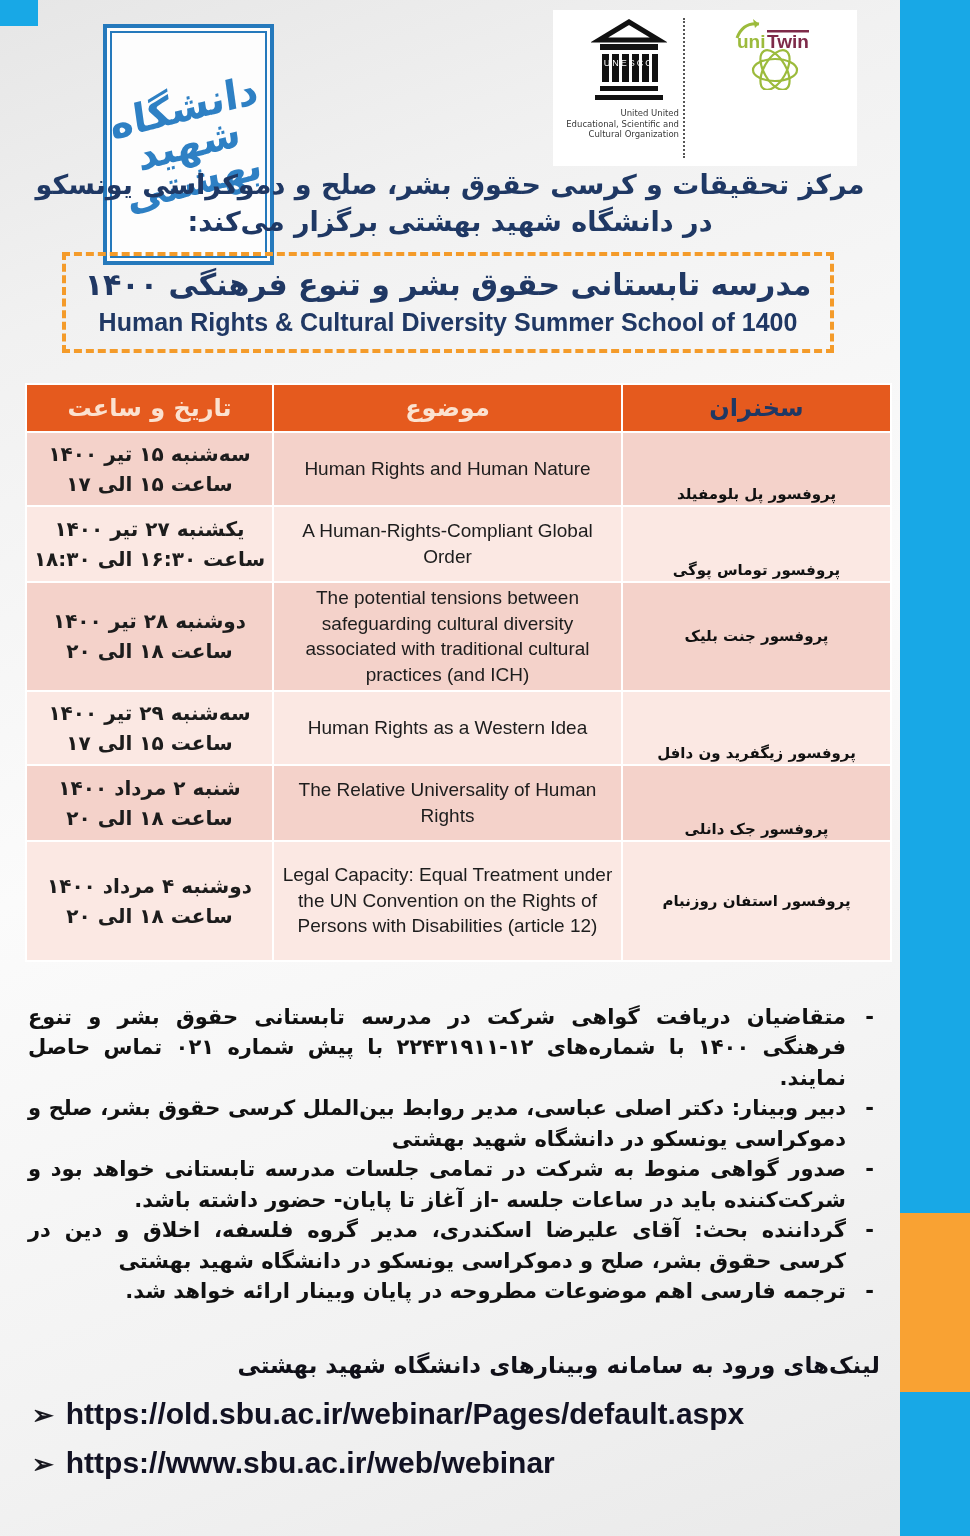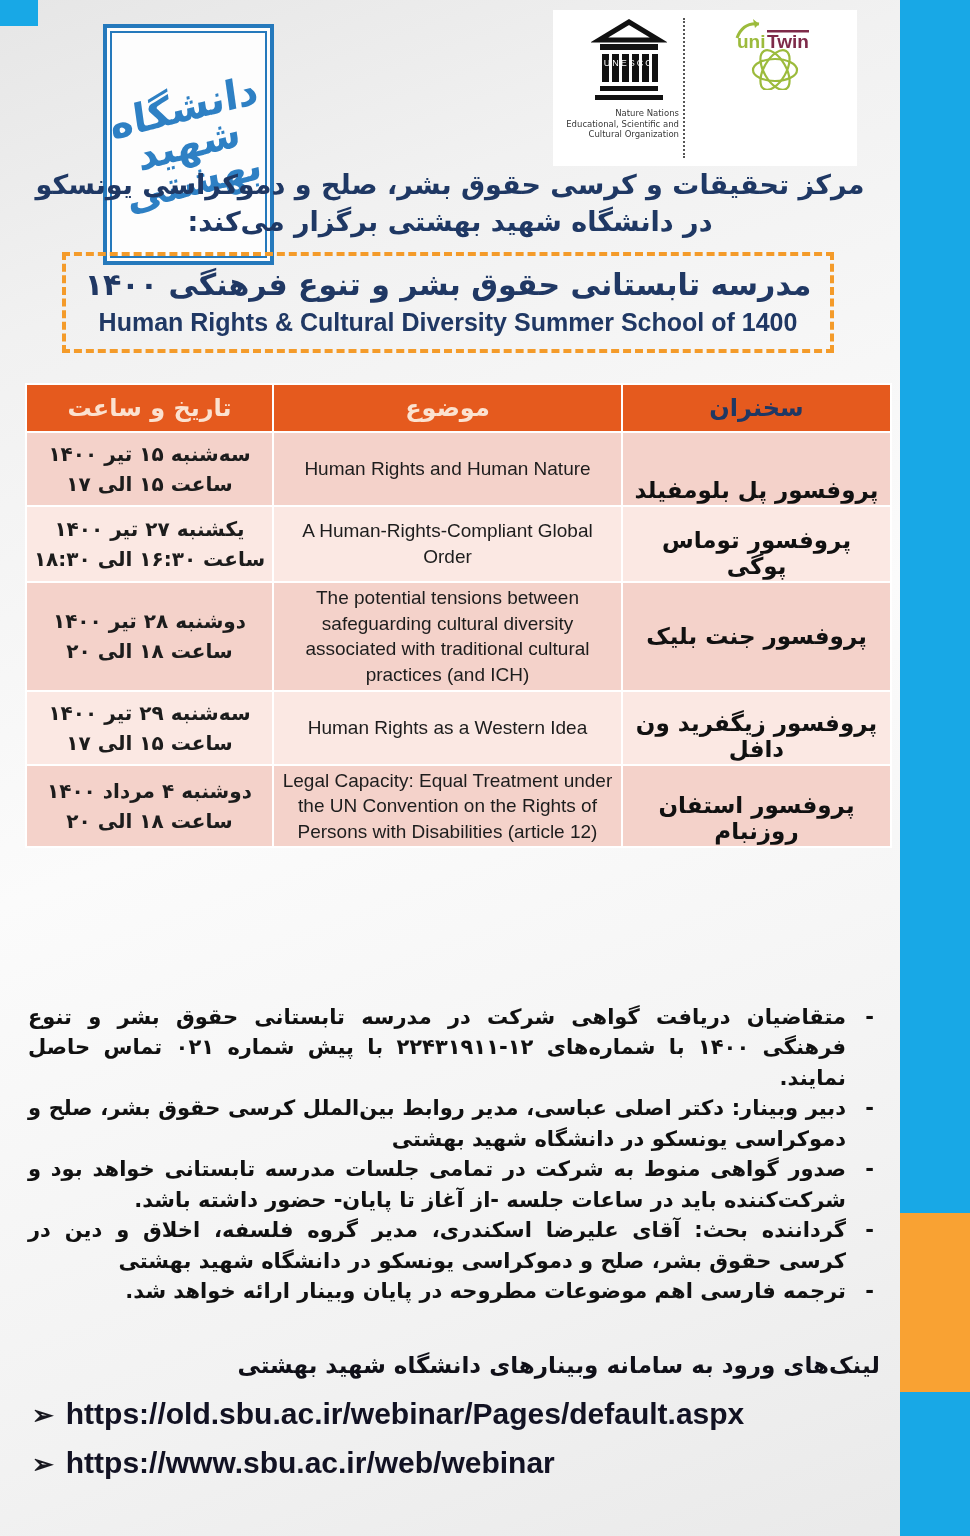--- a/index.html
+++ b/index.html
@@ -53,21 +53,21 @@
   .schedule tbody tr:nth-child(odd){background:#f4d2ca;}
   .schedule tbody tr:nth-child(even){background:#fbe8e3;}
   .schedule tbody tr:nth-child(1){height:74px;}
   .schedule tbody tr:nth-child(2){height:76px;margin-left:44px;}
   .schedule tbody tr:nth-child(3){height:108px;}
   .schedule tbody tr:nth-child(4){height:74px;}
   .schedule tbody tr:nth-child(5){height:76px;}
   .schedule tbody tr:nth-child(6){height:120px;}
   .c-date{direction:rtl;text-align:center;font-weight:bold;font-size:20px;color:#1c1c1c;line-height:1.5;}
   .c-topic{text-align:center;font-size:19px;color:#1d1d1d;line-height:1.35;font-family:"Liberation Sans",sans-serif;}
-  .c-speaker{direction:rtl;text-align:center;font-weight:bold;font-size:23px;color:#111111;
+  .c-speaker{direction:rtl;text-align:center;font-weight:bold;font-size:15px;color:#111111;
     vertical-align:bottom;padding-bottom:10px;}
   .schedule tbody tr:nth-child(3) .c-speaker,
   .schedule tbody tr:nth-child(6) .c-speaker{vertical-align:middle;padding-bottom:2px;}
 
   
   .notes{position:absolute;top:1002px;left:28px;width:854px;direction:rtl;}
   .note-item{position:relative;padding-right:36px;font-size:21px;font-weight:bold;color:#111111;
     line-height:1.45;text-align:justify;}
   .note-item::before{content:"-";position:absolute;right:8px;top:0;}
 
@@ -105,21 +105,21 @@
         <rect x="21" y="36" width="7" height="28" fill="#111"></rect>
         <rect x="31" y="36" width="7" height="28" fill="#111"></rect>
         <rect x="41" y="36" width="7" height="28" fill="#111"></rect>
         <rect x="51" y="36" width="7" height="28" fill="#111"></rect>
         <rect x="61" y="36" width="6" height="28" fill="#111"></rect>
         <rect x="9" y="68" width="58" height="5" fill="#111"></rect>
         <rect x="4" y="77" width="68" height="5" fill="#111"></rect>
         <text x="38" y="48" text-anchor="middle" font-size="9" fill="#ffffff" font-family="Liberation Sans,sans-serif" letter-spacing="2">UNESCO</text>
       </svg>
       <div class="org-lines">
-        <div>Nature Nations</div>
+        <div>United United</div>
         <div>Educational, Scientific and</div>
         <div>Cultural Organization</div>
       </div>
     </div>
     <div class="dotted-sep"></div>
     <div class="unitwin-col">
       <svg class="unitwin-mark" width="130" height="74" viewBox="0 0 130 74">
         <path d="M14 22 Q20 6 36 8" fill="none" stroke="#9cbb3c" stroke-width="3"></path>
         <path d="M36 8 L30 3 L32 12 Z" fill="#9cbb3c"></path>
         <text x="14" y="32" font-size="19" font-weight="bold" fill="#9cbb3c" font-family="Liberation Sans,sans-serif">uni</text>
@@ -187,20 +187,28 @@
 
     <tr>
       <td class="c-date">
         <div>سه‌شنبه ۲۹ تیر ۱۴۰۰</div>
         <div>ساعت ۱۵ الی ۱۷</div>
       </td>
       <td class="c-topic">Human Rights as a Western Idea</td>
       <td class="c-speaker">پروفسور زیگفرید ون دافل</td>
     </tr>
 
+    <tr>
+      <td class="c-date">
+        <div>شنبه ۲ مرداد ۱۴۰۰</div>
+        <div>ساعت ۱۸ الی ۲۰</div>
+      </td>
+      <td class="c-topic">The Relative Universality of Human Rights</td>
+      <td class="c-speaker">پروفسور جک دانلی</td>
+    </tr>
 
     <tr>
       <td class="c-date">
         <div>دوشنبه ۴ مرداد ۱۴۰۰</div>
         <div>ساعت ۱۸ الی ۲۰</div>
       </td>
       <td class="c-topic">Legal Capacity: Equal Treatment under the UN Convention on the Rights of Persons with Disabilities (article 12)</td>
       <td class="c-speaker">پروفسور استفان روزنبام</td>
     </tr>
   </tbody>

